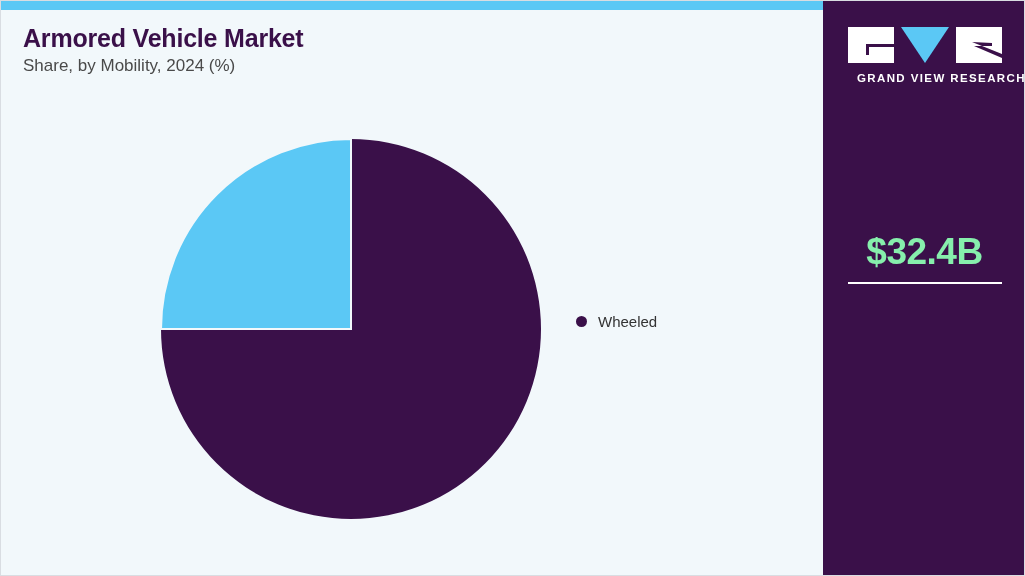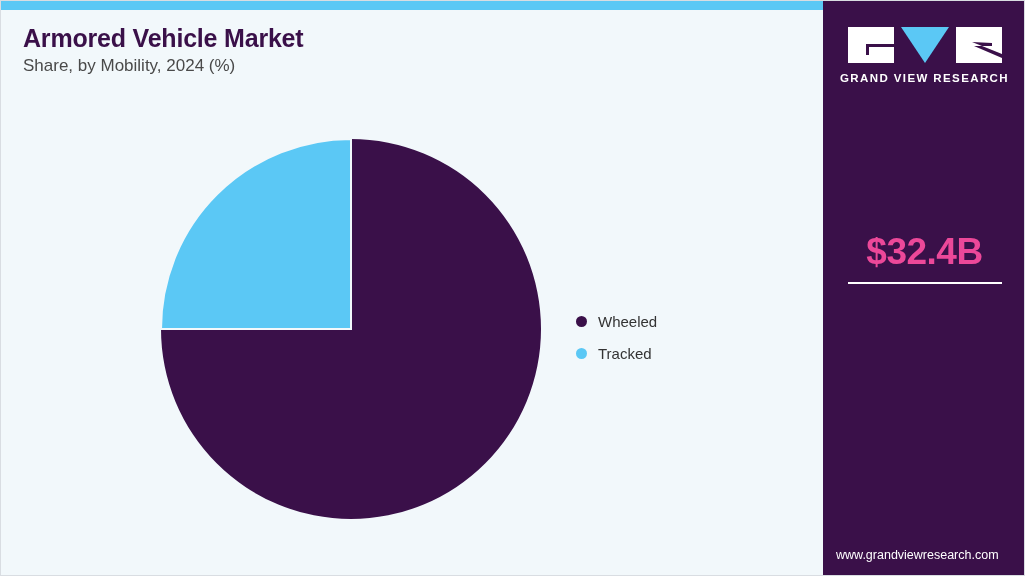--- a/index.html
+++ b/index.html
@@ -108,21 +108,21 @@
     background: #3a1049;
     color: #ffffff;
   }
 
   
   .logo {
     position: absolute;
     top: 26px;
     left: 0;
     width: 203px;
-    text-align: center;
+    text-align: right;
   }
   .logo-marks {
     display: flex;
     justify-content: center;
     align-items: flex-start;
     gap: 7px;
     height: 36px;
   }
   .logo-g, .logo-r {
     position: relative;
@@ -172,21 +172,21 @@
     left: 0;
     width: 203px;
     text-align: center;
     padding: 0 12px;
   }
   .market-value {
     font-size: 37px;
     font-weight: bold;
     letter-spacing: -0.5px;
     line-height: 1.05;
-    color: #ec4899;
+    color: #86efac;
   }
   .market-rule {
     width: 154px;
     height: 2px;
     background: #ffffff;
     margin: 10px auto 8px auto;
   }
   .market-caption {
     font-size: 15px;
     line-height: 1.35;
@@ -233,24 +233,20 @@
         <path d="M 190 190 L 190 0 A 190 190 0 1 1 0 190.00000000000003 Z" fill="#3a1049"></path>
 
         <path d="M 190 190 L 0 190.00000000000003 A 190 190 0 0 1 189.99999999999997 0 Z" fill="#5bc8f5" stroke="#f2f8fb" stroke-width="2"></path>
       </svg>
     </div>
 
     <div class="legend">
       <div class="legend-item">
         <span class="legend-dot" style="background:#3a1049"></span>
         <span class="legend-label">Wheeled</span>
-      </div>
-      <div class="legend-item">
-        <span class="legend-dot" style="background:#5bc8f5"></span>
-        <span class="legend-label">Tracked</span>
       </div>
     </div>
 
   </div>
 
   <div class="side-panel">
 
     <div class="logo">
       <div class="logo-marks">
         <span class="logo-g"></span>
@@ -263,18 +259,17 @@
       </div>
       <div class="logo-text">GRAND VIEW RESEARCH</div>
     </div>
 
     <div class="market-block">
       <div class="market-value">$32.4B</div>
       <div class="market-rule"></div>
     </div>
 
     <div class="source">
-      <div class="source-url">www.grandviewresearch.com</div>
     </div>
 
   </div>
 
 </div>
 
 </body></html>

